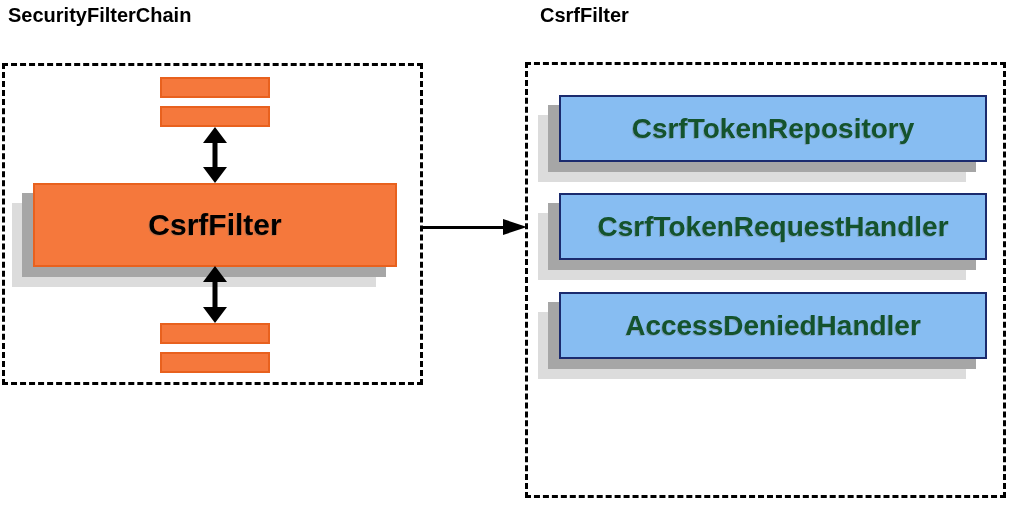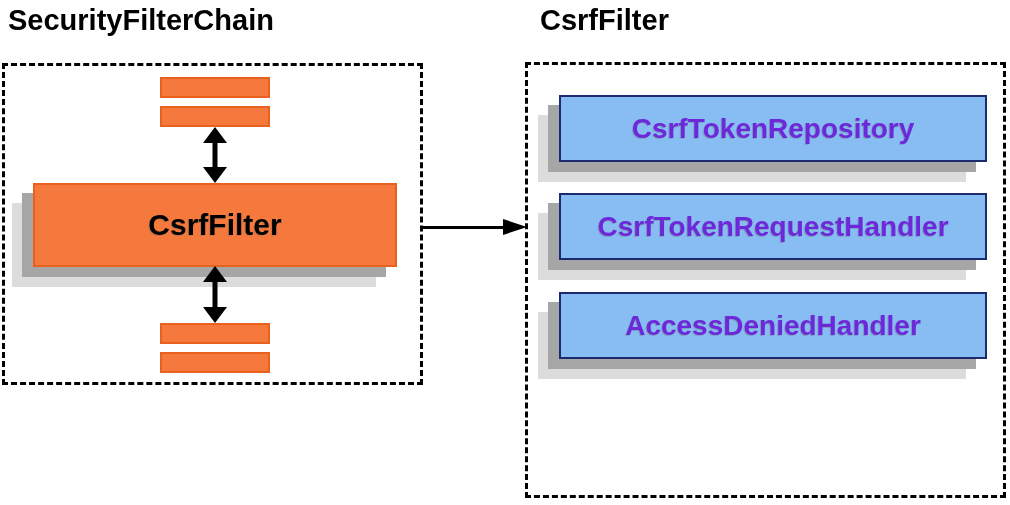--- a/index.html
+++ b/index.html
@@ -13,21 +13,21 @@
     width: 1010px;
     height: 505px;
     background: #ffffff;
     overflow: hidden;
   }
 
   
   .panel-title {
     position: absolute;
     top: 4px;
-    font-size: 29px;
+    font-size: 20px;
     font-weight: bold;
     color: #000;
     letter-spacing: 0px;
     white-space: nowrap;
   }
   .panel-title.left-t  { left: 8px; }
   .panel-title.right-t { left: 540px; }
 
   
   .dashed-box {
@@ -85,21 +85,21 @@
     box-sizing: border-box;
     background: var(--blue-fill, #87BDF2);
     border: 2px solid var(--blue-border, #1B2B6E);
     box-shadow: -11px 10px 0 var(--shadow-dark, #A6A6A6),
                 -21px 20px 0 var(--shadow-light, #DCDCDC);
     display: flex;
     align-items: center;
     justify-content: center;
     font-size: 28px;
     font-weight: bold;
-    color: #6d28d9;
+    color: #14532d;
     text-shadow: -1px 1px 0 rgba(110,110,110,0.35);
     z-index: 2;
   }
   .blue-node.n1 { top: 95px;  }
   .blue-node.n2 { top: 193px; }
   .blue-node.n3 { top: 292px; }
   .blue-node.n4 { top: 392px; }
 
   
   .varrow {

